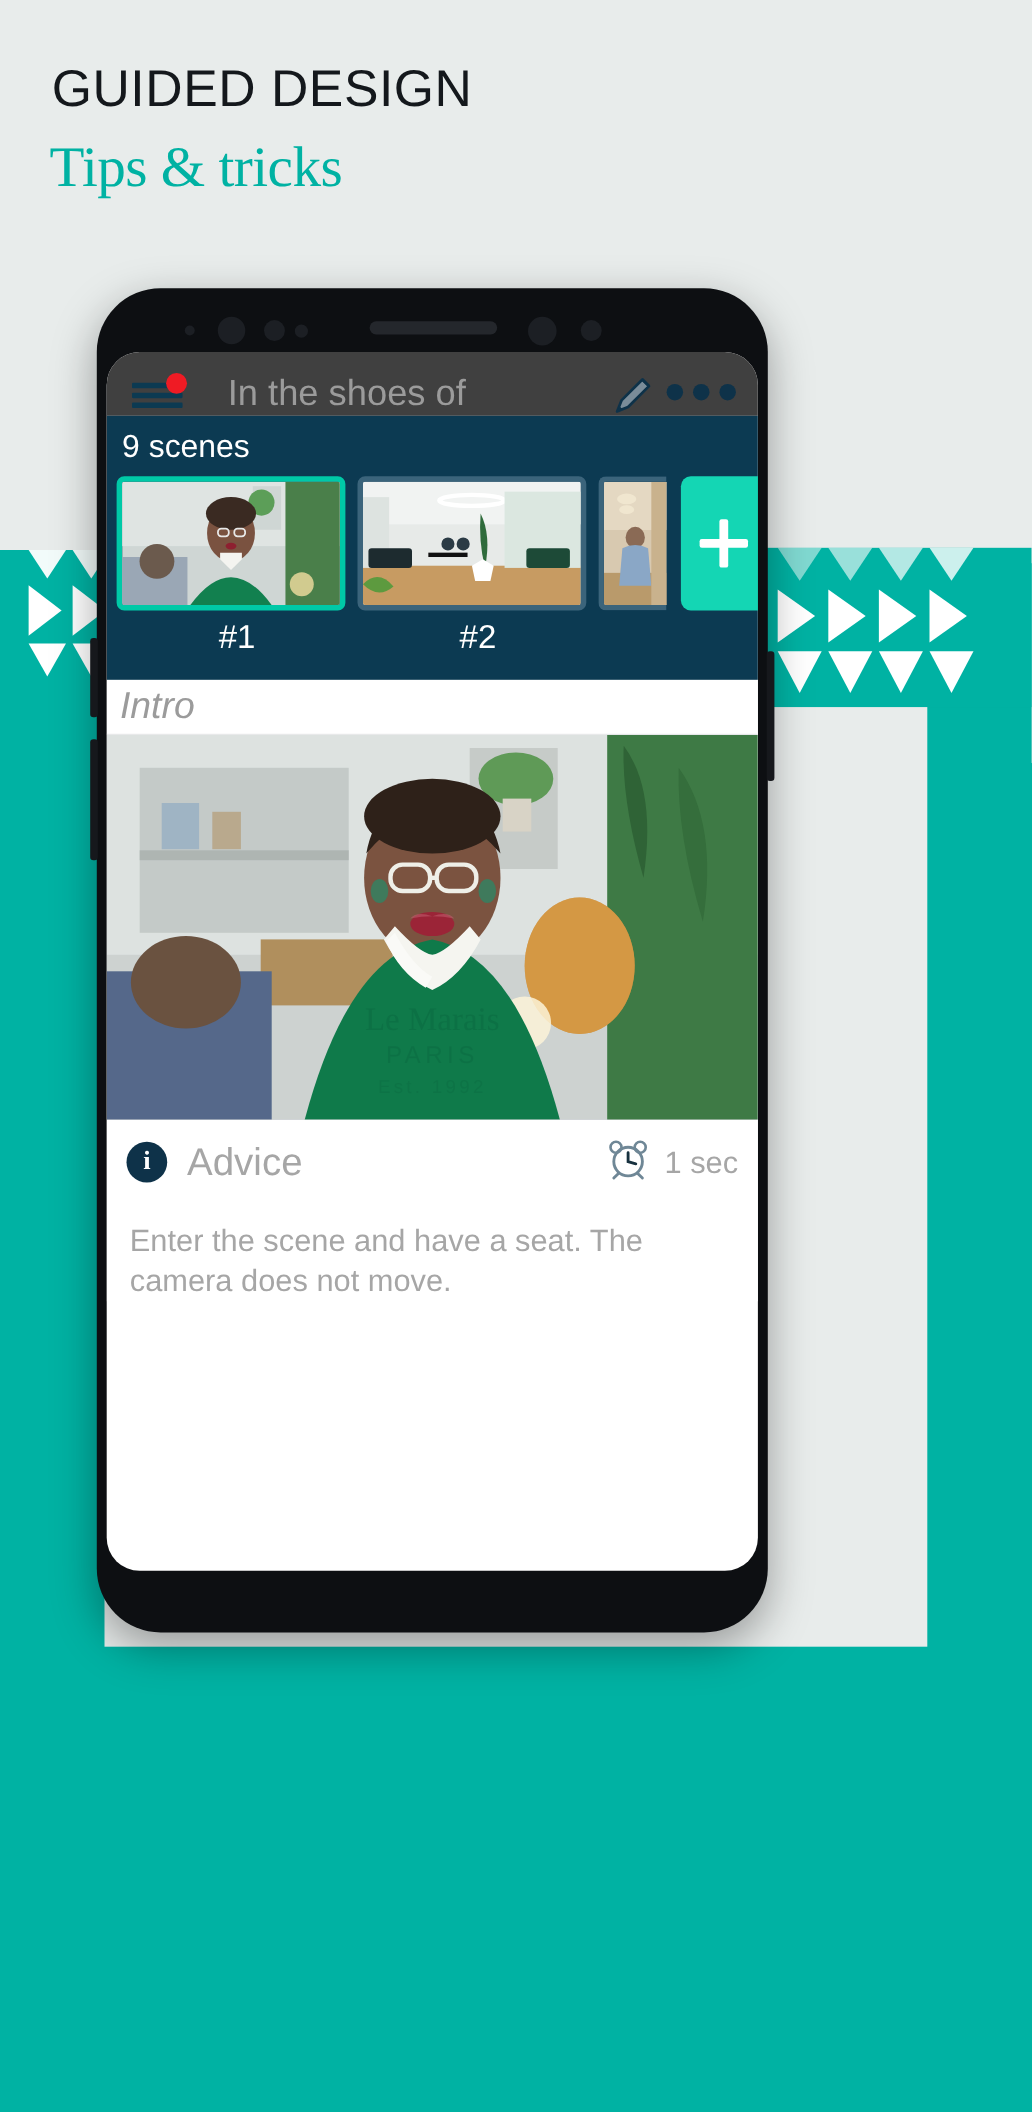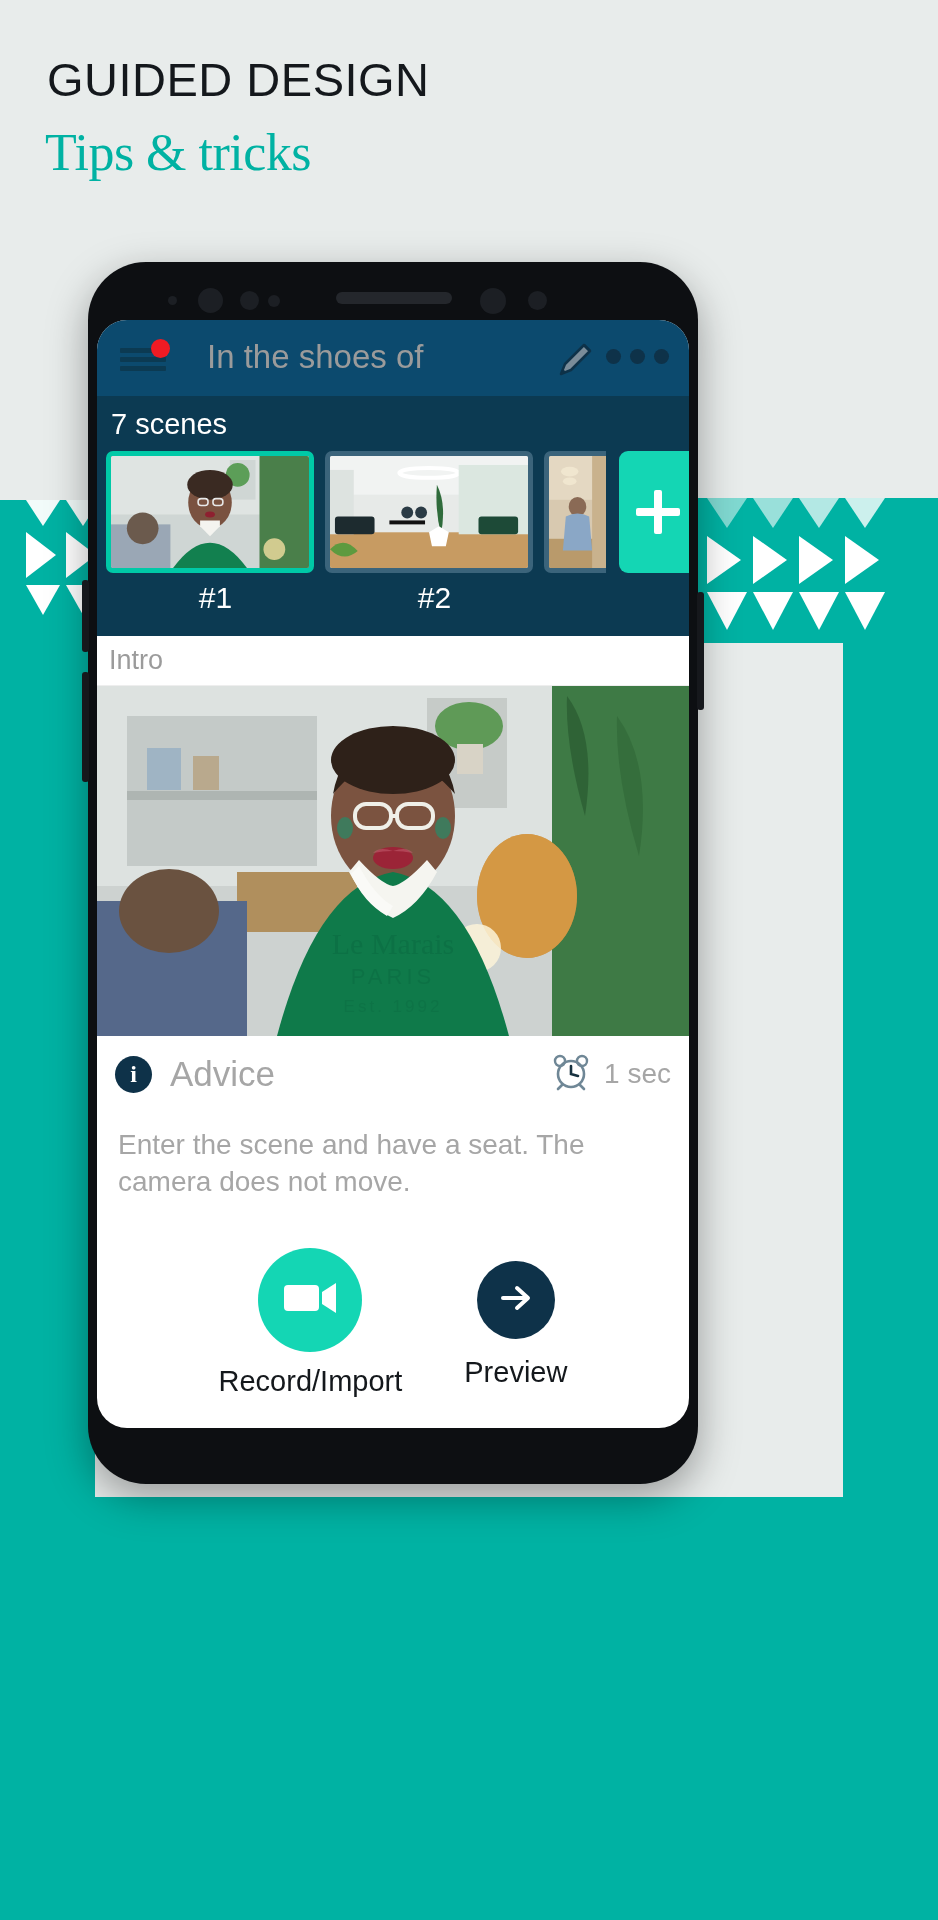--- a/index.html
+++ b/index.html
@@ -70,21 +70,21 @@
   .screen {
     position: absolute; left: 9px; top: 58px;
     width: 592px; height: 1108px;
     background: #ffffff;
     border-radius: 30px;
     overflow: hidden;
   }
 
   
   .app-header {
-    height: 76px; background: #0c4a6e; position: relative;
+    height: 58px; background: #404040; position: relative;
     display: flex; align-items: center;
   }
   .hamburger {
     position: absolute; left: 23px; top: 26px; width: 46px; height: 28px;
   }
   .hamburger .bar {
     position: absolute; left: 0; width: 46px; height: 5px;
     background: #0c3a52; border-radius: 1px;
   }
   .hamburger .bar:nth-child(1) { top: 2px; }
@@ -156,21 +156,21 @@
   .thumb-labels {
     display: flex; padding: 8px 0 0 9px; color: #fff; font-size: 30px;
   }
   .thumb-labels span { width: 219px; text-align: center; }
 
   
   .intro-row {
     height: 50px; background: #fff; display: flex; align-items: center;
     padding-left: 12px; border-bottom: 1px solid #eee;
   }
-  .intro-row span { font-size: 27px; color: #9b9b9b; }
+  .intro-row span { font-size: 34px; color: #9b9b9b; font-style: italic; }
 
   
   .preview-img {
     width: 100%; height: 350px; position: relative; overflow: hidden;
     background: #c9cdd1;
   }
 
   
   .advice {
     padding: 16px 18px 0 18px; background: #fff;
@@ -283,21 +283,21 @@
       </div>
       <div class="dots-icon">
         <span></span>
           <span></span>
           <span></span>
       </div>
     </div>
 
     <div class="scenes">
       <div class="scenes-top">
-        <div class="scenes-count">7 scenes</div>
+        <div class="scenes-count">9 scenes</div>
       </div>
 
       <div class="thumbs">
         <div class="thumb selected">
           <div class="thumb-inner">
             <svg width="100%" height="100%" viewBox="0 0 200 115" preserveAspectRatio="xMidYMid slice">
               <rect width="200" height="115" fill="#cfd6d4"></rect>
               <rect x="0" y="0" width="200" height="60" fill="#dfe4e2"></rect>
               <rect x="150" y="0" width="50" height="115" fill="#4a7f4a"></rect>
               <rect x="120" y="5" width="26" height="40" fill="#cfd6d4"></rect>
@@ -421,39 +421,15 @@
               <path d="M20 14 V22 L27 24" stroke="#17313f" stroke-width="2.6" fill="none" stroke-linecap="round"></path>
               <path d="M11 33 L7 37 M29 33 L33 37" stroke="#6f8796" stroke-width="2.6" stroke-linecap="round"></path>
             </svg>
           </span>
           <span class="duration">1 sec</span>
         </div>
       </div>
       <div class="advice-body">Enter the scene and have a seat. The camera does not move.</div>
     </div>
 
-    <div class="actions">
-      <div class="action">
-        <div class="circle-rec">
-          <span>
-            <svg width="56" height="40" viewBox="0 0 56 40">
-              <rect x="2" y="7" width="35" height="26" rx="4" fill="#ffffff"></rect>
-              <path d="M40 14 L54 5 L54 35 L40 26 Z" fill="#ffffff"></path>
-            </svg>
-          </span>
-        </div>
-        <div class="action-label">Record/Import</div>
-      </div>
-      <div class="action preview">
-        <div class="circle-prev">
-          <span>
-            <svg width="42" height="42" viewBox="0 0 42 42">
-              <path d="M8 21 H31" stroke="#ffffff" stroke-width="4" stroke-linecap="round"></path>
-              <path d="M22 11 L33 21 L22 31" stroke="#ffffff" stroke-width="4" fill="none" stroke-linecap="round" stroke-linejoin="round"></path>
-            </svg>
-          </span>
-        </div>
-        <div class="action-label">Preview</div>
-      </div>
-    </div>
 
   </div>
 </div>
 
 </body></html>

